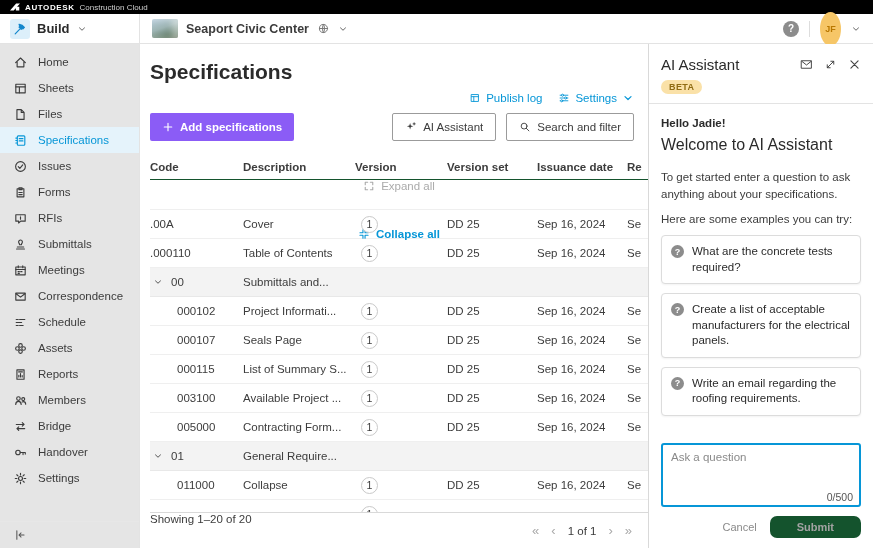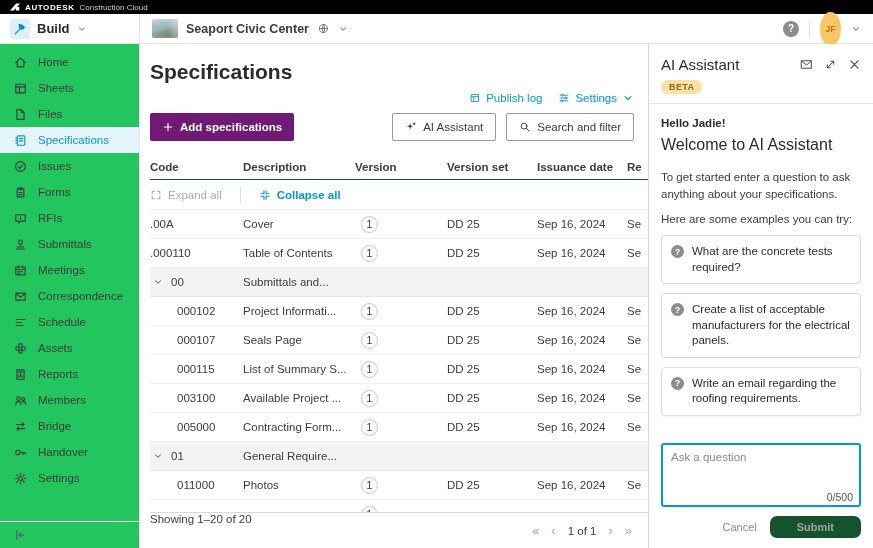--- a/index.html
+++ b/index.html
@@ -34,21 +34,21 @@
   .help-circle { width:16px; height:16px; border-radius:50%; background:#8c8c8c; color:#fff;
     font-size:10px; font-weight:bold; display:flex; align-items:center; justify-content:center; cursor:pointer; }
   .vdiv { width:1px; height:16px; background:#ddd; }
   .avatar { width:21px; height:34px; border-radius:50%; background:#F6C667; color:#B97800;
     font-size:9px; font-weight:bold; display:flex; align-items:center; justify-content:center; cursor:pointer; }
 
   
   .shell { display:flex; height:504px; }
 
   
-  .sidebar { width:140px; background:#22c55e; border-right:1px solid #e3e3e3;
+  .sidebar { width:140px; background:#e5e5e5; border-right:1px solid #e3e3e3;
     display:flex; flex-direction:column; padding-top:5px; }
   .nav-item { height:26px; display:flex; align-items:center; gap:10px; padding:0 13px;
     font-size:11.5px; color:#3c3c3c; cursor:pointer; flex:none; }
   .nav-item.active { background:#E5F3FB; color:#0696D7; }
   .nav-icon { width:15px; height:15px; display:inline-flex; flex:none; }
   .nav-icon svg { width:100%; height:100%; }
   .sidebar-collapse { margin-top:auto; height:27px; border-top:1px solid #e7e7e7;
     display:flex; align-items:center; padding:0 13px; color:#555; cursor:pointer; }
   .sidebar-collapse .nav-icon { width:14px; height:14px; }
 
@@ -58,39 +58,39 @@
   .page-title { font-size:21px; font-weight:600; color:#2b2b2b; margin-top:16px; }
   .links-row { display:flex; justify-content:flex-end; align-items:center; gap:16px;
     margin-top:8px; padding-right:14px; font-size:11.5px; color:#0696D7; }
   .link { display:flex; align-items:center; gap:5px; cursor:pointer; font-weight:normal; }
   .sicon { width:12px; height:12px; display:inline-flex; }
   .sicon svg { width:100%; height:100%; }
   .buttons-row { display:flex; justify-content:space-between; align-items:center;
     margin-top:9px; padding-right:14px; }
   .btn { height:28px; display:flex; align-items:center; gap:6px; padding:0 12px;
     border-radius:2px; font-size:11.5px; cursor:pointer; }
-  .btn-primary { background:#701a75; color:#fff; font-weight:bold; }
+  .btn-primary { background:#8b5cf6; color:#fff; font-weight:bold; }
   .btn-outline { background:#fff; border:1px solid #9b9b9b; color:#3c3c3c; }
   .btn-group { display:flex; gap:10px; }
 
   
   .table-wrap { margin-top:13px; flex:1; overflow:hidden; font-size:11.5px; }
   .tgrid { display:grid; grid-template-columns:93px 112px 92px 90px 90px 40px; align-items:center; }
   .thead { height:26px; border-bottom:1px solid #14532d; font-weight:bold; color:#3c3c3c; }
   .trow { height:29px; border-bottom:1px solid #efefef; cursor:pointer; overflow:hidden; }
   .trow.group { background:#F3F3F3; border-bottom:1px solid #e8e8e8; }
   .code-indent { padding-left:27px; }
   .group-code { display:flex; align-items:center; gap:8px; padding-left:3px; }
   .chev { width:10px; height:10px; color:#555; display:inline-flex; }
   .chev svg { width:100%; height:100%; }
   .ver-badge { width:17px; height:17px; border:1px solid #c9c9c9; border-radius:50%;
     background:#fff; display:flex; align-items:center; justify-content:center;
     font-size:10.5px; color:#3c3c3c; margin-left:6px; cursor:pointer; }
   .action-row { height:30px; display:flex; align-items:center; gap:18px;
-    border-bottom:1px solid #efefef; }
+    border-bottom:1px solid #efefef;flex-direction:column; }
   .action-link { display:flex; align-items:center; gap:6px; cursor:pointer; }
   .action-link.disabled { color:#ababab; }
   .action-link.enabled { color:#0696D7; font-weight:bold; }
   .content-footer { height:36px; border-top:1px solid #d9d9d9; display:flex;
     justify-content:space-between; padding-right:16px; font-size:11.5px; }
   .pager { display:flex; align-items:center; gap:12px; color:#a9a9a9; font-size:13px; }
   .pager .pg-label { color:#3c3c3c; font-size:11.5px; }
   .pg-btn { cursor:pointer; }
 
   
@@ -537,21 +537,21 @@
               <span>01</span>
             </span>
             <span>General Require...</span>
             <span></span>
             <span></span>
             <span></span>
             <span></span>
           </div>
           <div class="tgrid trow">
             <span class="code-indent">011000</span>
-            <span>Photos</span>
+            <span>Collapse</span>
             <span>
               <span class="ver-badge">1</span>
             </span>
             <span>DD 25</span>
             <span>Sep 16, 2024</span>
             <span>Se</span>
           </div>
           <div class="tgrid trow">
             <span></span>
             <span></span>

